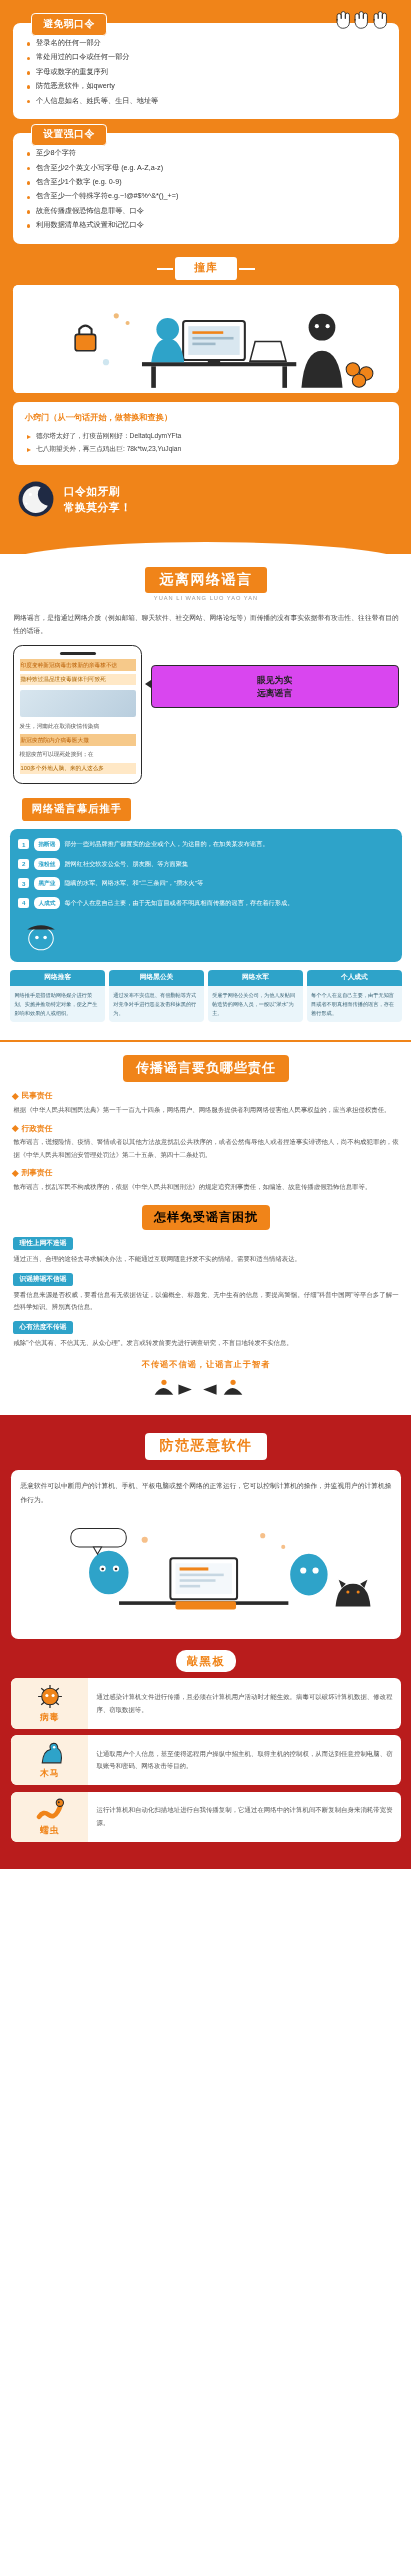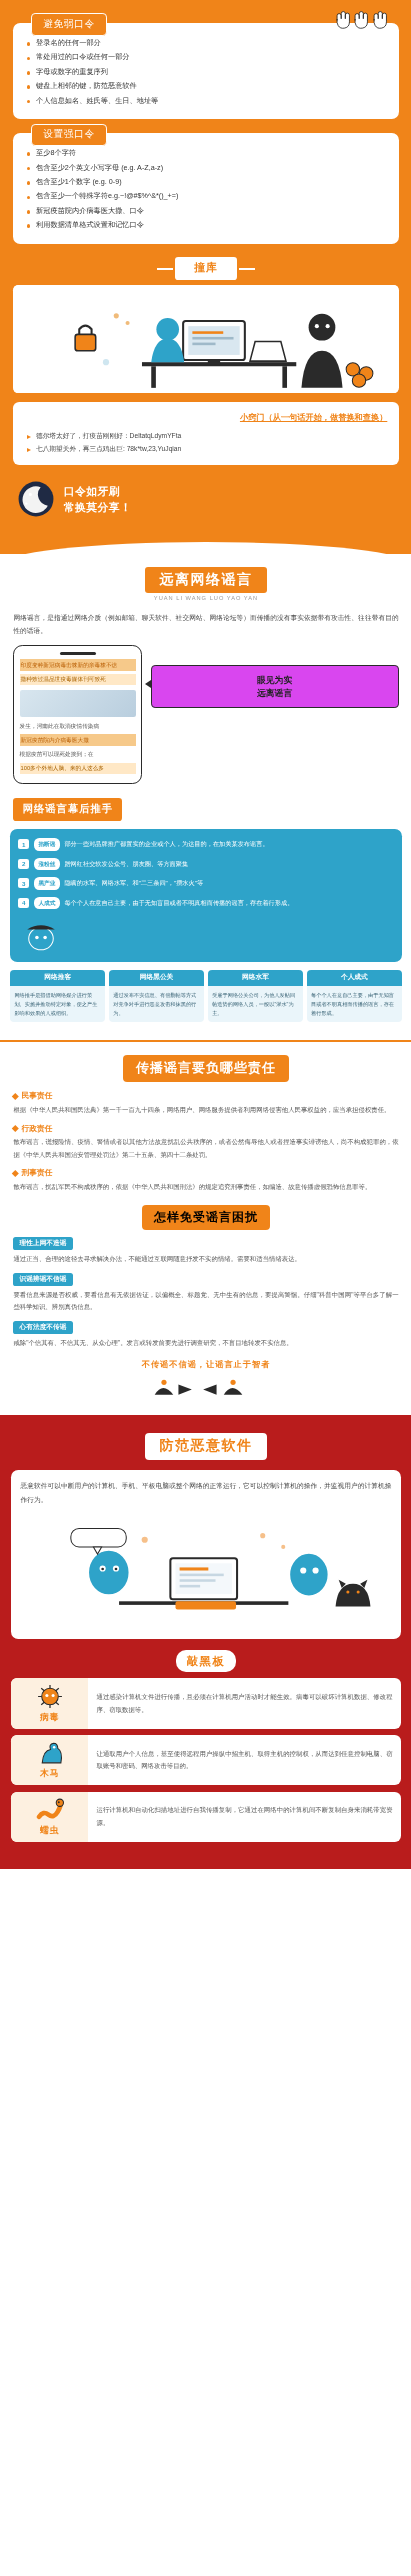--- a/index.html
+++ b/index.html
@@ -23,21 +23,21 @@
     padding: 13.4px 12.4px 11.3px 12.4px;
     position: relative;
     margin-top: 13.4px;
   }
   .card-title {
     position: absolute;
     top: -9.3px; left: 17.5px;
     background: #f08419;
     color: #fff;
     font-size: 9.8px;
-    font-weight: normal;
+    font-weight: bold;
     padding: 3.6px 11.3px;
     border-radius: 4.1px;
     letter-spacing: 0.5px;
     border: 1.5px solid #fff;
   }
   .bullets { list-style: none; }
   .bullets li {
     font-size: 7.2px;
     line-height: 2.0;
     color: #333;
@@ -101,23 +101,22 @@
   .tip-card {
     background: #fff;
     border-radius: 6.2px;
     margin-top: 9.3px;
     padding: 10.3px 11.3px 9.3px 11.3px;
   }
   .tip-title {
     color: #f08419;
     font-size: 8.2px;
     font-weight: bold;
-    text-align: right;
+    text-align: left;
     margin-bottom: 7.2px;
-    text-decoration: underline;
   }
   .tip-line {
     font-size: 6.7px;
     line-height: 1.9;
     padding-left: 11.3px;
     position: relative;
     color: #444;
   }
   .tip-line::before {
     content: "";
@@ -253,21 +252,21 @@
     margin: 13.4px 13.4px 0 13.4px;
     background: #f08419;
     color: #fff;
     font-size: 10.3px;
     font-weight: bold;
     letter-spacing: 1px;
     padding: 4.6px 9.3px;
     border-radius: 3.1px;
     display: inline-block;
   }
-  .subhead-wrap { text-align: left; padding-left: 0; }
+  .subhead-wrap { text-align: left; padding-left: 9px; }
 
   .road {
     margin: 8.2px 10.3px 0 10.3px;
     background: #2ea3c9;
     border-radius: 7.2px;
     padding: 9.3px 8.2px;
     position: relative;
     color: #fff;
   }
   .road-item {
@@ -529,33 +528,33 @@
         <span class="hand">
           <svg width="17.5" height="20.6" viewBox="0 0 34 40">
               <path d="M6 22 L6 13 q0-4 4-4 t4 4 l0 6 0-10 q0-4 4-4 t4 4 l0 10 0-7 q0-4 4-4 t4 4 l0 13 q0 10-9 12 -9 2-13-5 -3-5-2-12z" fill="#ffffff" stroke="#222" stroke-width="1.6"></path>
             </svg>
         </span>
       </div>
       <ul class="bullets">
         <li>登录名的任何一部分</li>
         <li>常处用过的口令或任何一部分</li>
         <li>字母或数字的重复序列</li>
-        <li>键盘上相邻的键，防范恶意软件</li>
+        <li>防范恶意软件，如qwerty</li>
         <li>个人信息如名、姓氏等、生日、地址等</li>
       </ul>
     </div>
 
     <div class="card">
       <div class="card-title">设置强口令</div>
       <ul class="bullets">
         <li>至少8个字符</li>
         <li>包含至少2个英文小写字母 (e.g. A-Z,a-z)</li>
         <li>包含至少1个数字 (e.g. 0-9)</li>
         <li>包含至少一个特殊字符e.g.~!@#$%^&amp;*()_+=)</li>
-        <li>新冠疫苗院内介病毒医大撒、口令</li>
+        <li>故意传播虚假恐怖信息罪等、口令</li>
         <li>利用数据清单格式设置和记忆口令</li>
       </ul>
     </div>
 
     <div class="ribbon-wrap">
       <span class="ribbon">撞库</span>
     </div>
 
     <div class="illus-hacker">
       <svg width="385" height="108" viewBox="0 0 747 210">

